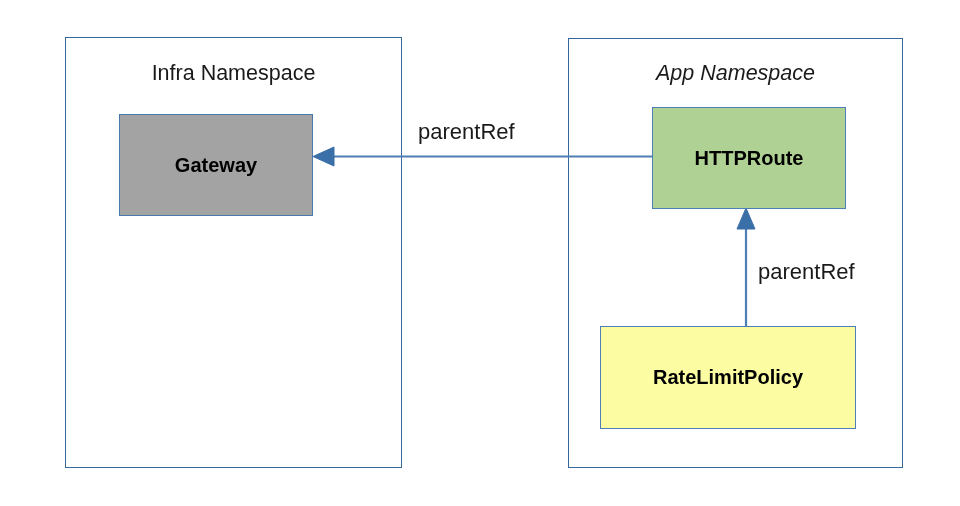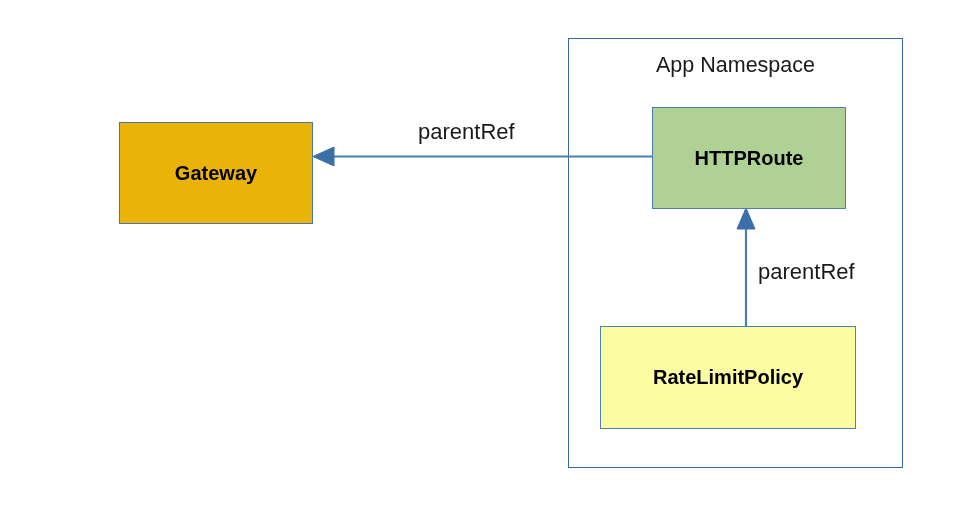--- a/index.html
+++ b/index.html
@@ -34,39 +34,39 @@
     left: 0;
     right: 0;
     text-align: center;
     font-size: 21.5px;
     font-weight: 400;
     color: #1a1a1a;
     white-space: nowrap;
     line-height: 1;
   }
   #ns-infra .ns-title { top: 25px; }
-  #ns-app   .ns-title { top: 16px; }
+  #ns-app   .ns-title { top: 24px; font-style: italic; }
 
   
   .node {
     position: absolute;
     box-sizing: border-box;
     border: 1.4px solid #4D7EB4;
     display: flex;
     align-items: center;
     justify-content: center;
     font-size: 20px;
     font-weight: bold;
     color: #000000;
     white-space: nowrap;
     z-index: 3;
   }
   #node-gateway {
-    left: 119px; top: 122px; width: 194px; height: 102px;
-    background: #eab308;
+    left: 119px; top: 114px; width: 194px; height: 102px;
+    background: #a3a3a3;
     border-color: #4878AE;
   }
   #node-httproute {
     left: 652px; top: 107px; width: 194px; height: 102px;
     background: #B0D194;
     border-color: #4D7EB4;
   }
   #node-ratelimitpolicy {
     left: 600px; top: 326px; width: 256px; height: 103px;
     background: #FCFCA2;
@@ -95,20 +95,23 @@
     z-index: 4;
   }
   #label-parentref { left: 418px; top: 121px; }
   #label-targetref { left: 758px; top: 261px; }
 </style>
 </head>
 <body>
 
 <div id="canvas">
 
+  <div class="ns-box" id="ns-infra">
+    <div class="ns-title">Infra Namespace</div>
+  </div>
 
   <div class="ns-box" id="ns-app">
     <div class="ns-title">App Namespace</div>
   </div>
 
   <svg class="edge-svg" viewBox="0 0 960 506" xmlns="http://www.w3.org/2000/svg">
 
     <g>
       <line x1="652" y1="156.5" x2="330" y2="156.5" stroke="#4D7EB4" stroke-width="2.2"></line>
       <polygon points="313,156.5 334,147 334,166" fill="#3A6FA8" stroke="#3A6FA8" stroke-width="1"></polygon>

